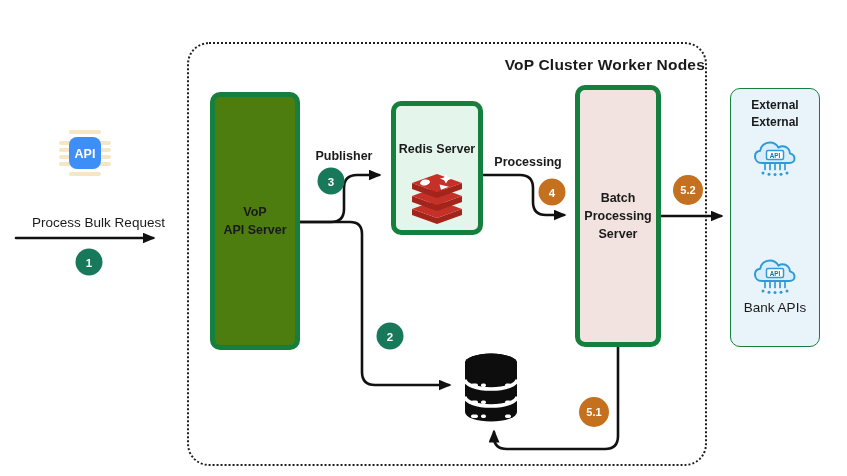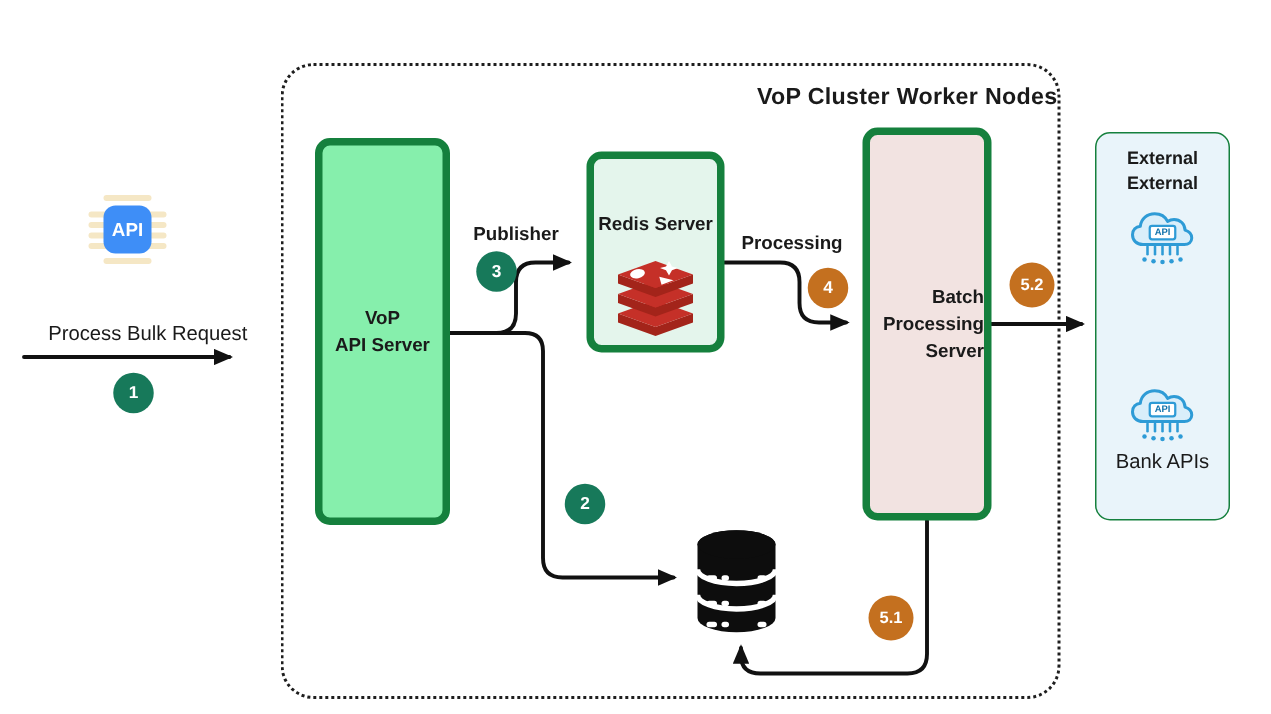--- a/index.html
+++ b/index.html
@@ -18,24 +18,24 @@
     position:absolute;top:12px;left:0;right:0;text-align:right;
     font-weight:bold;font-size:15.5px;letter-spacing:.2px;
   }
 
   .node{
     position:absolute;border:5px solid #15803d;border-radius:10px;z-index:2;
     display:flex;flex-direction:column;align-items:center;justify-content:center;
     text-align:center;font-weight:bold;font-size:12.5px;line-height:1.45;
     box-sizing:border-box;
   }
-  .node.vop{left:210px;top:92px;width:90px;height:258px;background:#86efac;}
+  .node.vop{left:210px;top:92px;width:90px;height:258px;background:#4d7c0f;}
   .node.redis{left:391px;top:101px;width:92px;height:134px;background:#E4F5EC;justify-content:flex-end;padding-top:9px;}
   .node.redis .redis-logo{margin-top:16px;}
-  .node.batch{left:575px;top:85px;width:86px;height:262px;background:#F2E3E1;align-items:flex-end;}
+  .node.batch{left:575px;top:85px;width:86px;height:262px;background:#F2E3E1;}
   .node.external{left:730px;top:88px;width:90px;height:259px;background:#E9F4FA;border-width:1.8px;justify-content:flex-start;padding-top:8px;font-size:12px;}
 
   .ext-cloud{position:absolute;left:50%;transform:translateX(-50%);}
   .ext-cloud.c1{top:50px;}
   .ext-cloud.c2{top:168px;}
   .ext-label{position:absolute;left:0;right:0;text-align:center;font-weight:normal;font-size:13.5px;}
   .ext-label.l1{top:91px;}
   .ext-label.l2{top:209px;}
 
   .badge{

